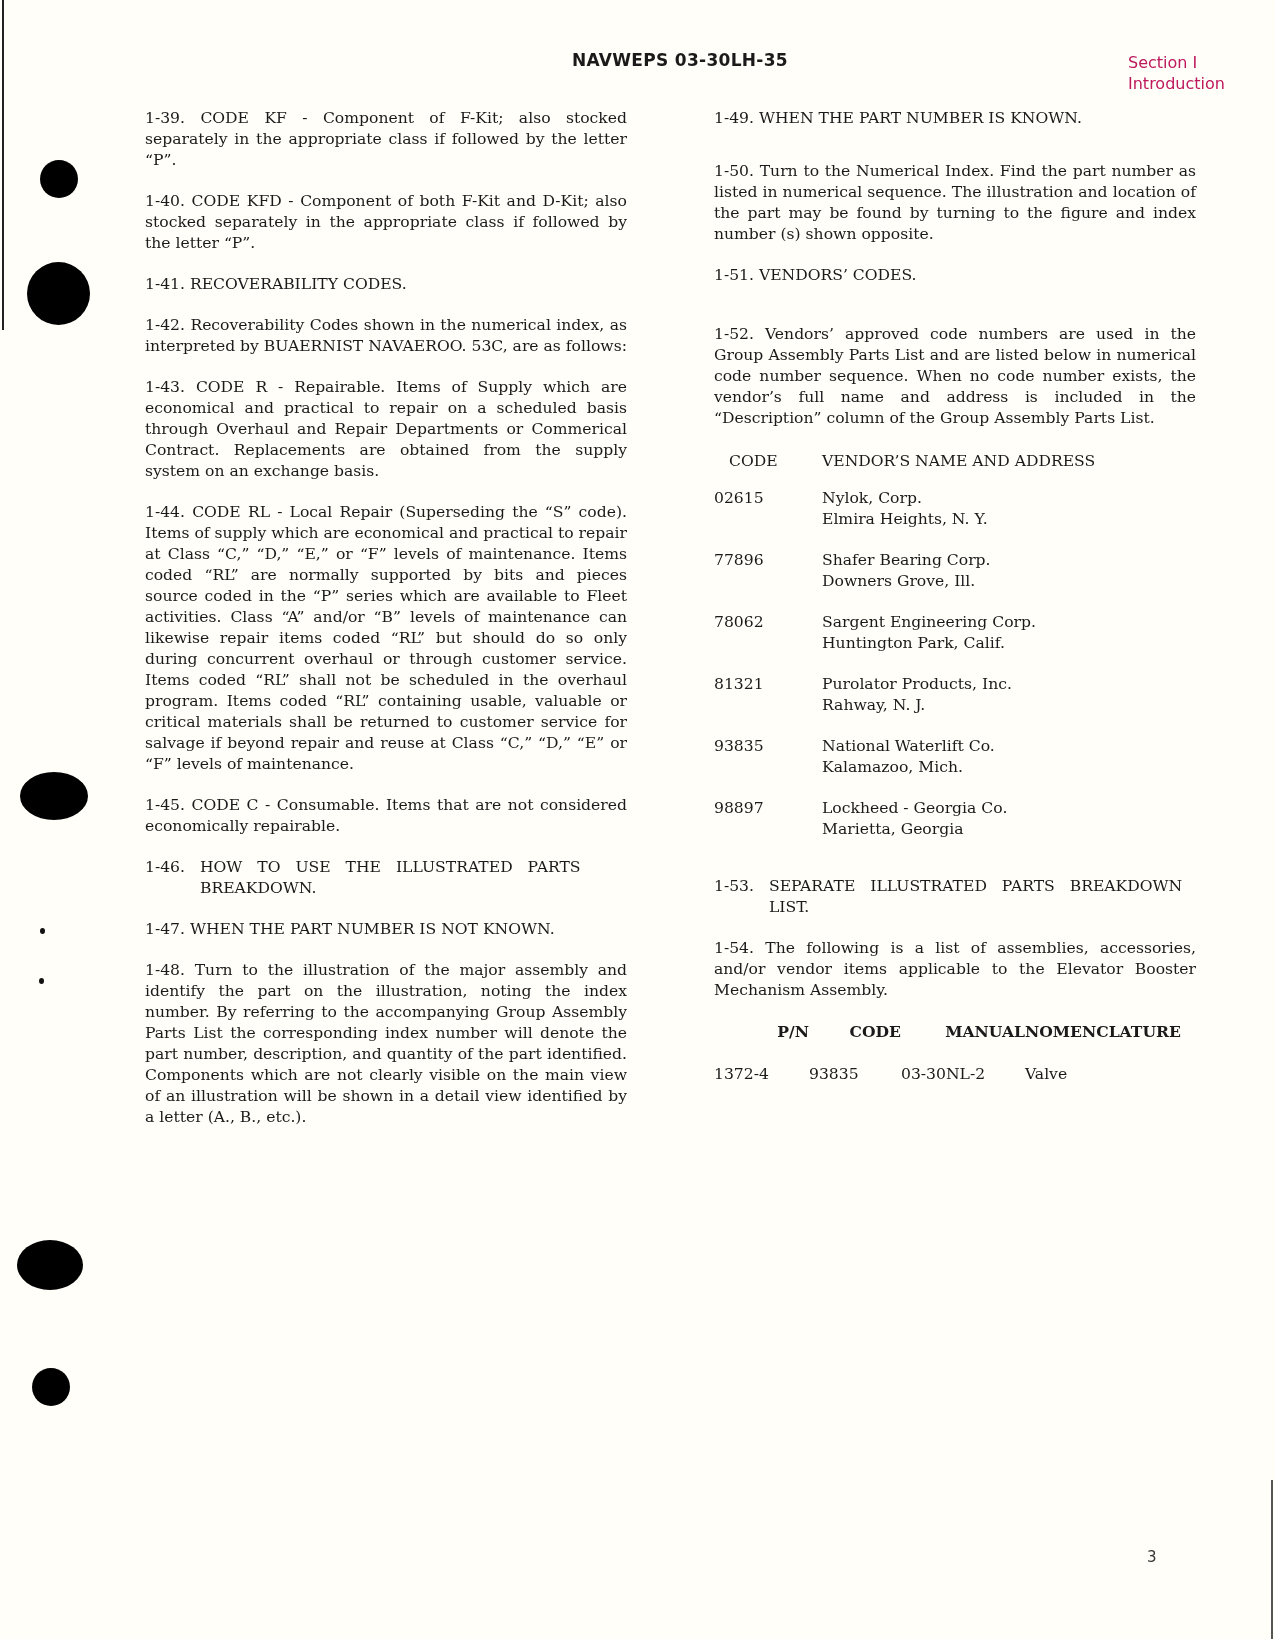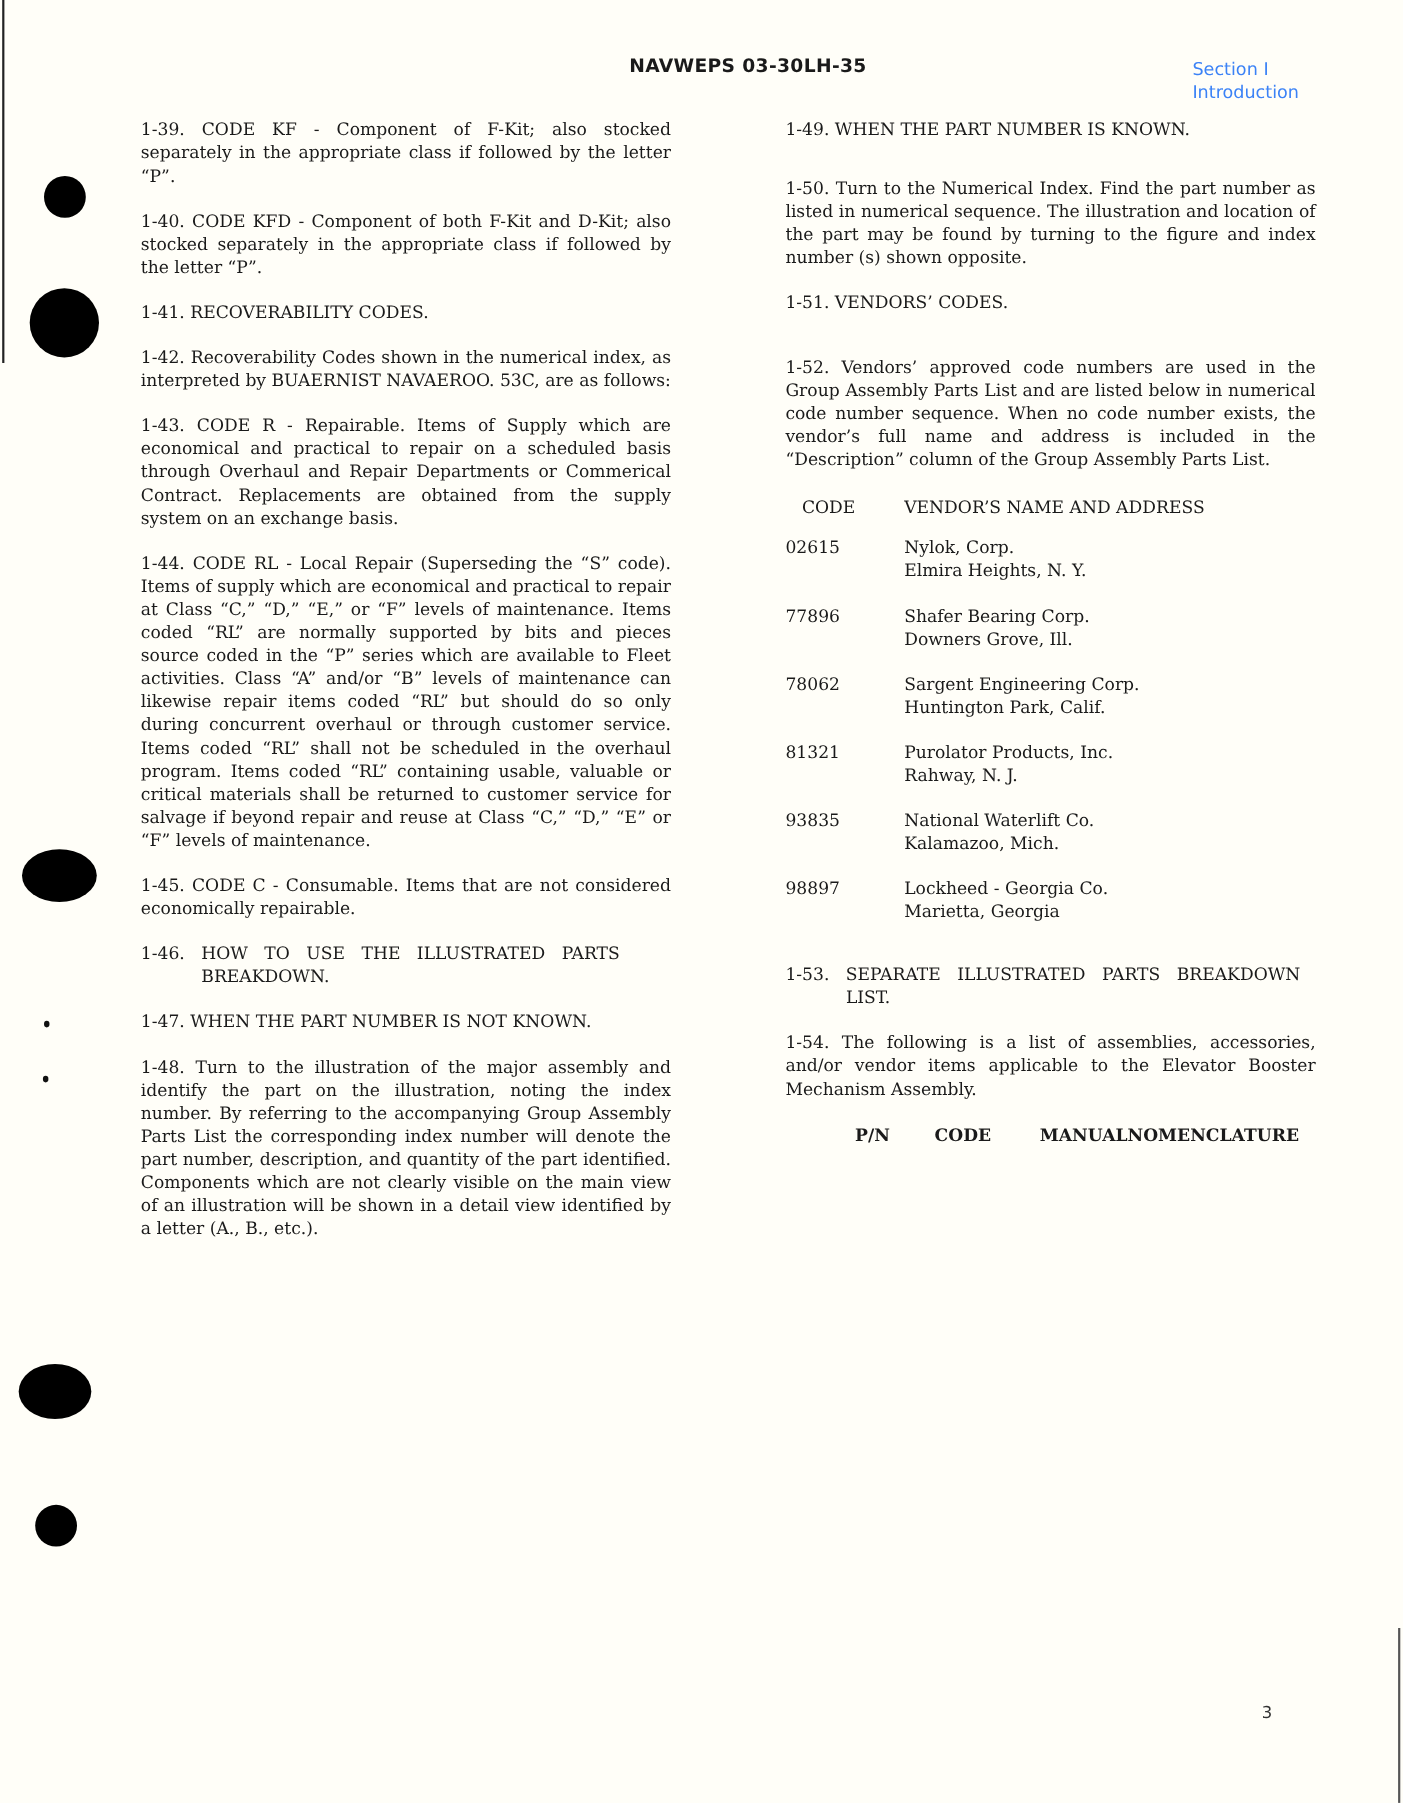--- a/index.html
+++ b/index.html
@@ -12,26 +12,26 @@
   .edge-left { position: absolute; left: 2px; top: 0; width: 2px; height: 330px; background: #222; }
   .edge-right { position: absolute; right: 2px; top: 1480px; width: 2px; height: 159px; background: #555; }
   .hole { position: absolute; background: #000; border-radius: 50%; }
   .speck { position: absolute; background: #111; border-radius: 50%; width: 5px; height: 6px; }
   .hdr-title {
     position: absolute; left: 548px; top: 50px;
     font-family: "DejaVu Sans", "Liberation Sans", sans-serif;
     font-weight: bold; font-size: 17px; letter-spacing: 0.3px; margin-left: 24px;
   }
   .hdr-section {
-    position: absolute; left: 1084px; top: 52px;
+    position: absolute; left: 1128px; top: 52px;
     font-family: "DejaVu Sans", "Liberation Sans", sans-serif;
-    font-size: 16px; line-height: 21px; color: #3b82f6;
+    font-size: 16px; line-height: 21px; color: #be185d;
   }
   .col { position: absolute; width: 482px; font-size: 15.6px; line-height: 21px; }
-  .col-left { left: 128px; top: 108px; }
+  .col-left { left: 145px; top: 108px; }
   .col-right { left: 714px; top: 108px; }
   .para { margin: 0 0 20px 0; text-align: justify; }
   .para.heading { text-align: left; }
   .para.hanging { padding-left: 55px; text-indent: -55px; text-align: left; }
   .vendor-table { border-collapse: collapse; margin: 22px 0 16px 0; font-size: 15.6px; }
   .vendor-table th { font-weight: normal; text-align: left; padding: 0 0 16px 0; }
   .vendor-table td { vertical-align: top; padding: 0 0 20px 0; line-height: 21px; }
   .vendor-table .c-code { width: 108px; }
   .vendor-table th.c-code { padding-left: 15px; width: 93px; }
   .parts-table { border-collapse: collapse; margin-top: 4px; font-size: 15.6px; }
@@ -144,17 +144,23 @@
   <table class="parts-table">
     <thead>
       <tr>
         <th class="c1">P/N</th>
         <th class="c2">CODE</th>
         <th class="c3">MANUAL</th>
         <th>NOMENCLATURE</th>
       </tr>
     </thead>
     <tbody>
+      <tr>
+        <td class="c1">1372-4</td>
+        <td class="c2">93835</td>
+        <td class="c3">03-30NL-2</td>
+        <td>Valve</td>
+      </tr>
     </tbody>
   </table>
 </div>
 
 <div class="page-num">3</div>
 
 </body></html>

